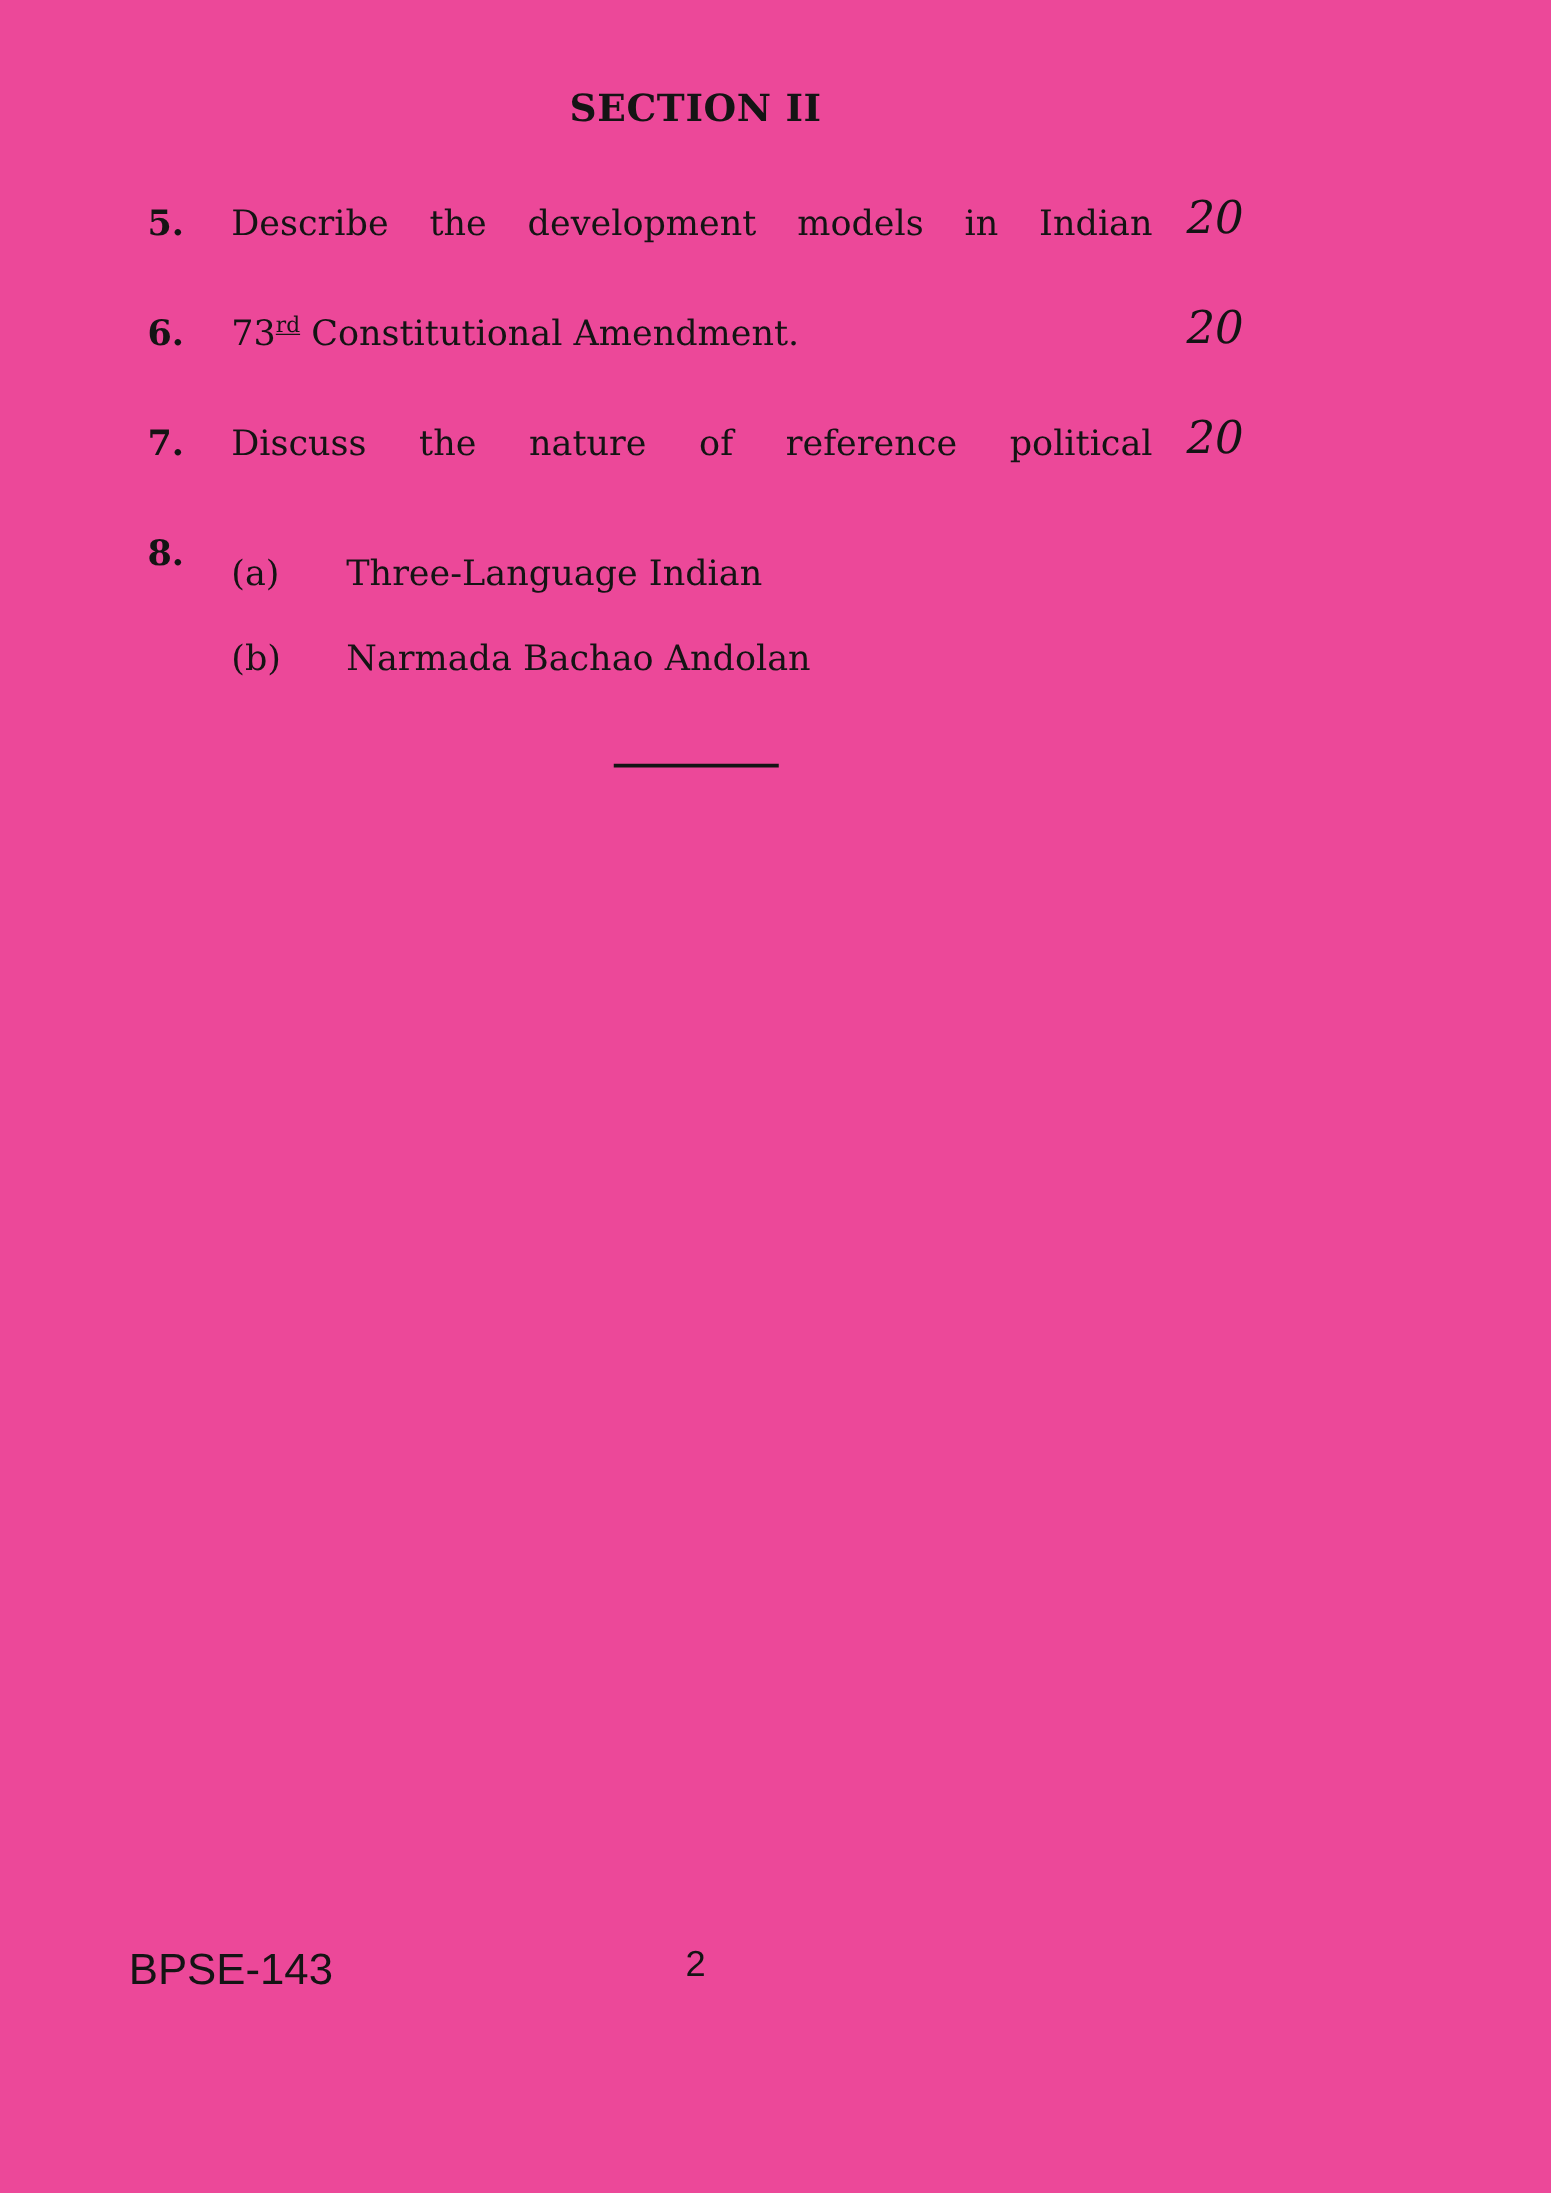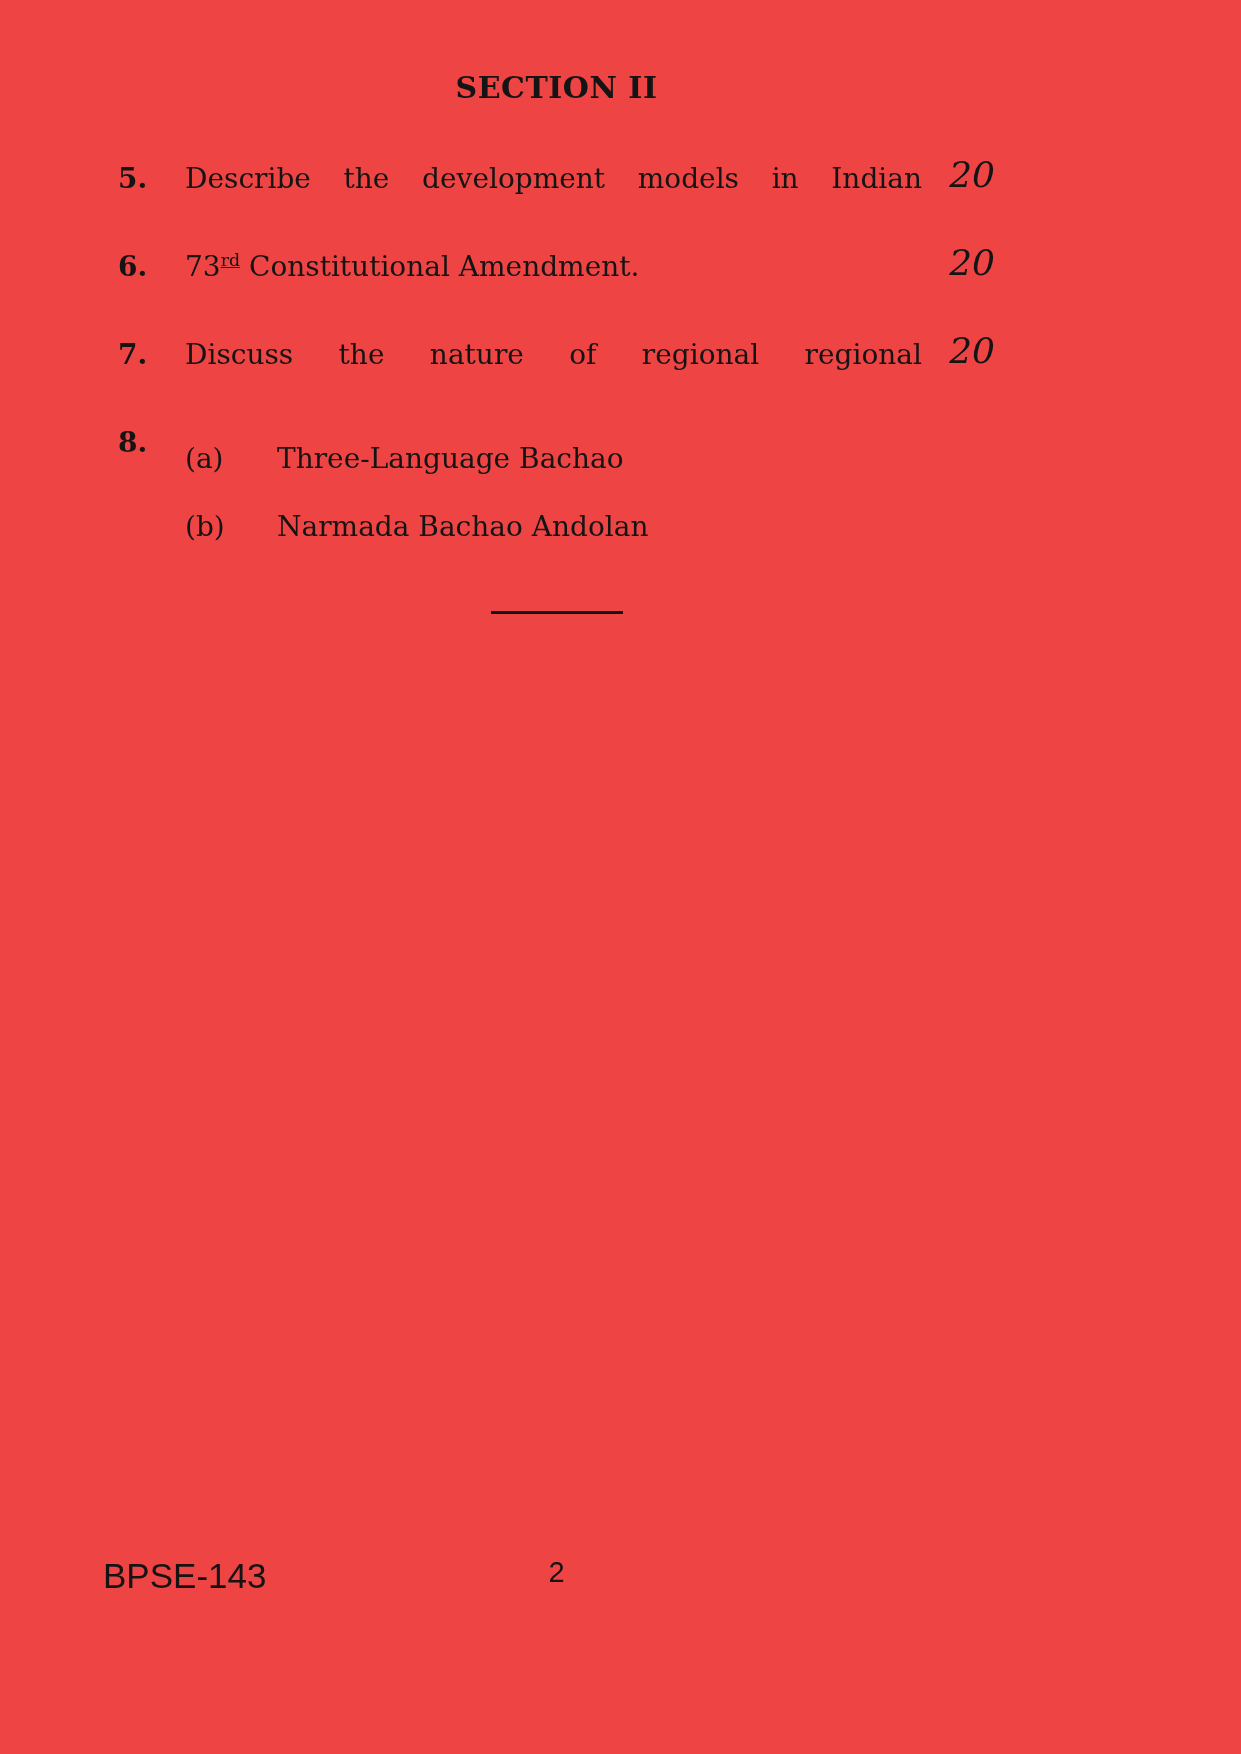--- a/index.html
+++ b/index.html
@@ -1,21 +1,21 @@
 <!DOCTYPE html>
 <html><head>
 <meta charset="utf-8">
 <style>
   * { margin: 0; padding: 0; box-sizing: border-box; }
   html, body { background: #ffffff; }
   .page {
     position: relative;
     width: 1241px;
     height: 1754px;
-    background: #ef4444;
+    background: #ec4899;
     color: #141414;
     font-family: "DejaVu Serif", serif;
     overflow: hidden;
   }
   .content {
     position: absolute;
     left: 118px;
     top: 70px;
     width: 877px;
   }
@@ -119,34 +119,34 @@
           <span class="q-marks">20</span>
         </div>
       </div>
     </div>
 
     <div class="question">
       <div class="q-number">7.</div>
       <div class="q-body">
         <div class="q-text-wrap">
           <div class="q-text">
-            <div class="q-line stretch">Discuss the nature of regional regional</div>
+            <div class="q-line stretch">Discuss the nature of reference political</div>
           </div>
           <span class="q-marks">20</span>
         </div>
       </div>
     </div>
 
     <div class="question">
       <div class="q-number">8.</div>
       <div class="q-body">
         <div class="sub-items">
           <div class="sub-item">
             <span class="sub-label">(a)</span>
-            <span class="sub-text">Three-Language Bachao</span>
+            <span class="sub-text">Three-Language Indian</span>
           </div>
           <div class="sub-item">
             <span class="sub-label">(b)</span>
             <span class="sub-text">Narmada Bachao Andolan</span>
           </div>
         </div>
       </div>
     </div>
 
     <div class="rule"></div>

